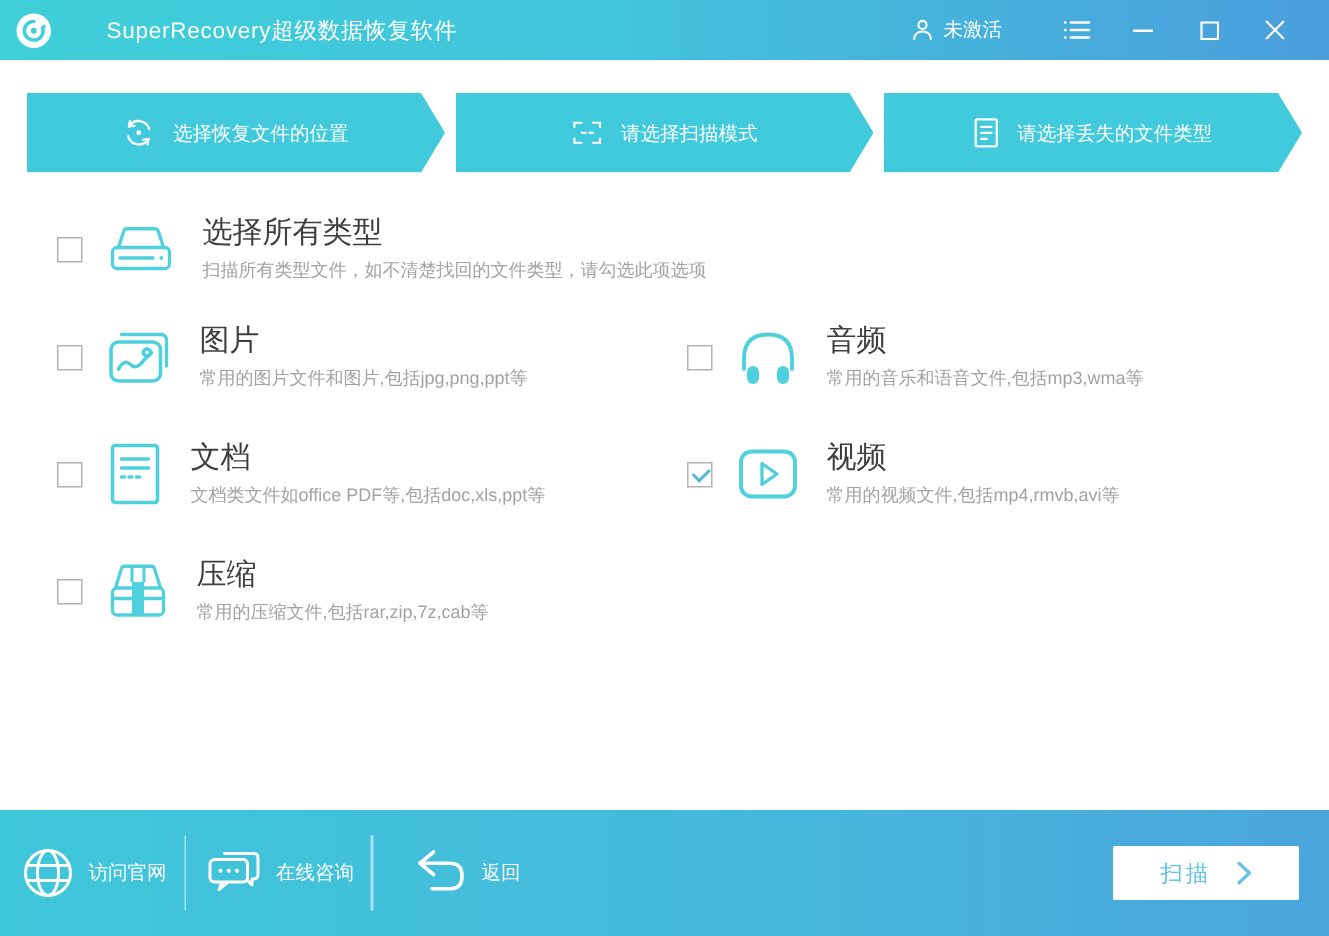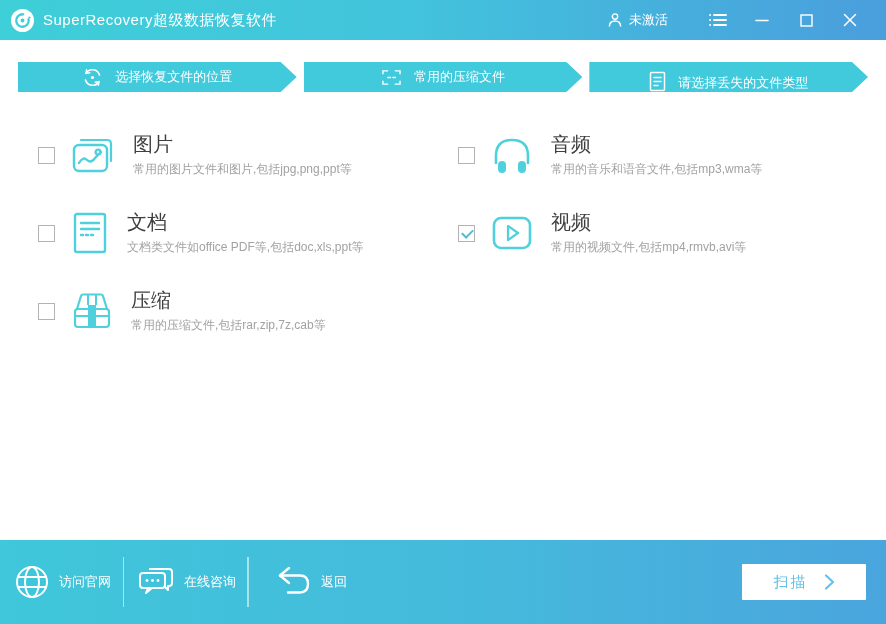--- a/index.html
+++ b/index.html
@@ -3,34 +3,34 @@
 <meta charset="utf-8">
 <style>
   * { margin:0; padding:0; box-sizing:border-box; }
   html,body { width:886px; height:624px; overflow:hidden; background:#fff;
     font-family:"Liberation Sans","DejaVu Sans",sans-serif; }
   .window { width:886px; height:624px; display:flex; flex-direction:column; background:#fff; position:relative; }
 
   
   .titlebar { height:40px; flex:0 0 40px; display:flex; align-items:center;
     background:linear-gradient(90deg,#3ecfd8 0%,#42c4dc 45%,#4a9edc 100%);
-    padding:0 14px 0 10px; color:#fff; }
+    padding:0 14px 0 10px; color:#fff;gap:28px; }
   .logo { width:25px; height:25px; margin-right:8px; flex:0 0 auto; }
   .app-title { font-size:15px; letter-spacing:.5px; color:#fff; }
   .tb-right { margin-left:auto; display:flex; align-items:center; gap:0; }
   .activation { display:flex; align-items:center; gap:6px; font-size:13px; color:#fff; margin-right:28px; cursor:default;text-align:center; }
   .tb-btn { width:44px; height:40px; display:flex; align-items:center; justify-content:center; }
   .tb-btn svg { display:block; }
 
   
-  .steps { margin:22px 18px 12px 18px; height:30px; display:flex; }
+  .steps { margin:22px 18px 0 18px; height:53px; display:flex; }
   .step { flex:1 1 0; background:#41c9dc; display:flex; align-items:center; justify-content:center; gap:12px;
     color:#fff; font-size:13px; margin-right:7px;
     clip-path:polygon(0 0, calc(100% - 16px) 0, 100% 50%, calc(100% - 16px) 100%, 0 100%); }
-  .step:last-child { margin-right:0;align-items:flex-end; }
+  .step:last-child { margin-right:0; }
   .step svg { flex:0 0 auto; }
 
   
   .main { flex:1 1 auto; padding:28px 0 0 38px; }
   .card { display:flex; align-items:center; }
   .checkbox { width:17px; height:17px; border:1px solid #b3b3b3; background:#fff; flex:0 0 auto;
     position:relative; cursor:pointer; }
   .checkbox.checked::after { content:""; position:absolute; left:3px; top:3px; width:9px; height:5px;
     border-left:2px solid #53b9d1; border-bottom:2px solid #53b9d1; transform:rotate(-45deg); }
   .type-icon { margin:0 16px 0 14px; flex:0 0 auto; display:flex; align-items:center; justify-content:center; }
@@ -112,35 +112,50 @@
       <span>选择恢复文件的位置</span>
     </div>
     <div class="step">
       <svg width="21" height="19" viewBox="0 0 22 20" fill="none" stroke="#ffffff" stroke-width="1.5" stroke-linecap="round">
         <path d="M2 6 V3 H7"></path>
           <path d="M15 3 H20 V6"></path>
         <path d="M20 14 V17 H15"></path>
           <path d="M7 17 H2 V14"></path>
         <line x1="7" y1="10" x2="15" y2="10" stroke-dasharray="3 2.5"></line>
       </svg>
-      <span>常用的压缩文件</span>
+      <span>请选择扫描模式</span>
     </div>
     <div class="step">
       <svg width="17" height="21" viewBox="0 0 17 21" fill="none" stroke="#ffffff" stroke-width="1.5" stroke-linecap="round">
         <rect x="1.5" y="1.5" width="14" height="18" rx="1"></rect>
         <line x1="5" y1="6.5" x2="12" y2="6.5"></line>
           <line x1="5" y1="10.5" x2="12" y2="10.5"></line>
         <line x1="5" y1="14.5" x2="9" y2="14.5"></line>
       </svg>
       <span>请选择丢失的文件类型</span>
     </div>
   </div>
 
   <div class="main">
 
+    <div class="card all-row">
+      <span class="checkbox"></span>
+      <span class="type-icon">
+        <svg width="50" height="42" viewBox="0 0 50 42" fill="none" stroke="#4ed0dd" stroke-width="2.2" stroke-linecap="round">
+          <path d="M10 20 L13.5 9 Q14 7.5 15.8 7.5 L34.2 7.5 Q36 7.5 36.5 9 L40 20"></path>
+          <rect x="6" y="20" width="38" height="14" rx="3"></rect>
+          <line x1="11" y1="27" x2="33" y2="27"></line>
+          <circle cx="38.5" cy="27" r="1.3" fill="#4ed0dd" stroke="none"></circle>
+        </svg>
+      </span>
+      <div class="card-text">
+        <div class="card-title">选择所有类型</div>
+        <div class="card-desc">扫描所有类型文件，如不清楚找回的文件类型，请勾选此项选项</div>
+      </div>
+    </div>
 
     <div class="type-grid">
 
       <div class="card">
         <span class="checkbox"></span>
         <span class="type-icon">
           <svg width="48" height="44" viewBox="0 0 48 44" fill="none" stroke="#4ed0dd" stroke-width="2.4" stroke-linecap="round">
             <path d="M12 7 L38 7 Q42 7 42 11 L42 28" stroke-width="2.2"></path>
             <rect x="5" y="12" width="33" height="26" rx="5"></rect>
             <path d="M10 30 Q14 23 18 27 Q22 31 27 24 L32 19"></path>

